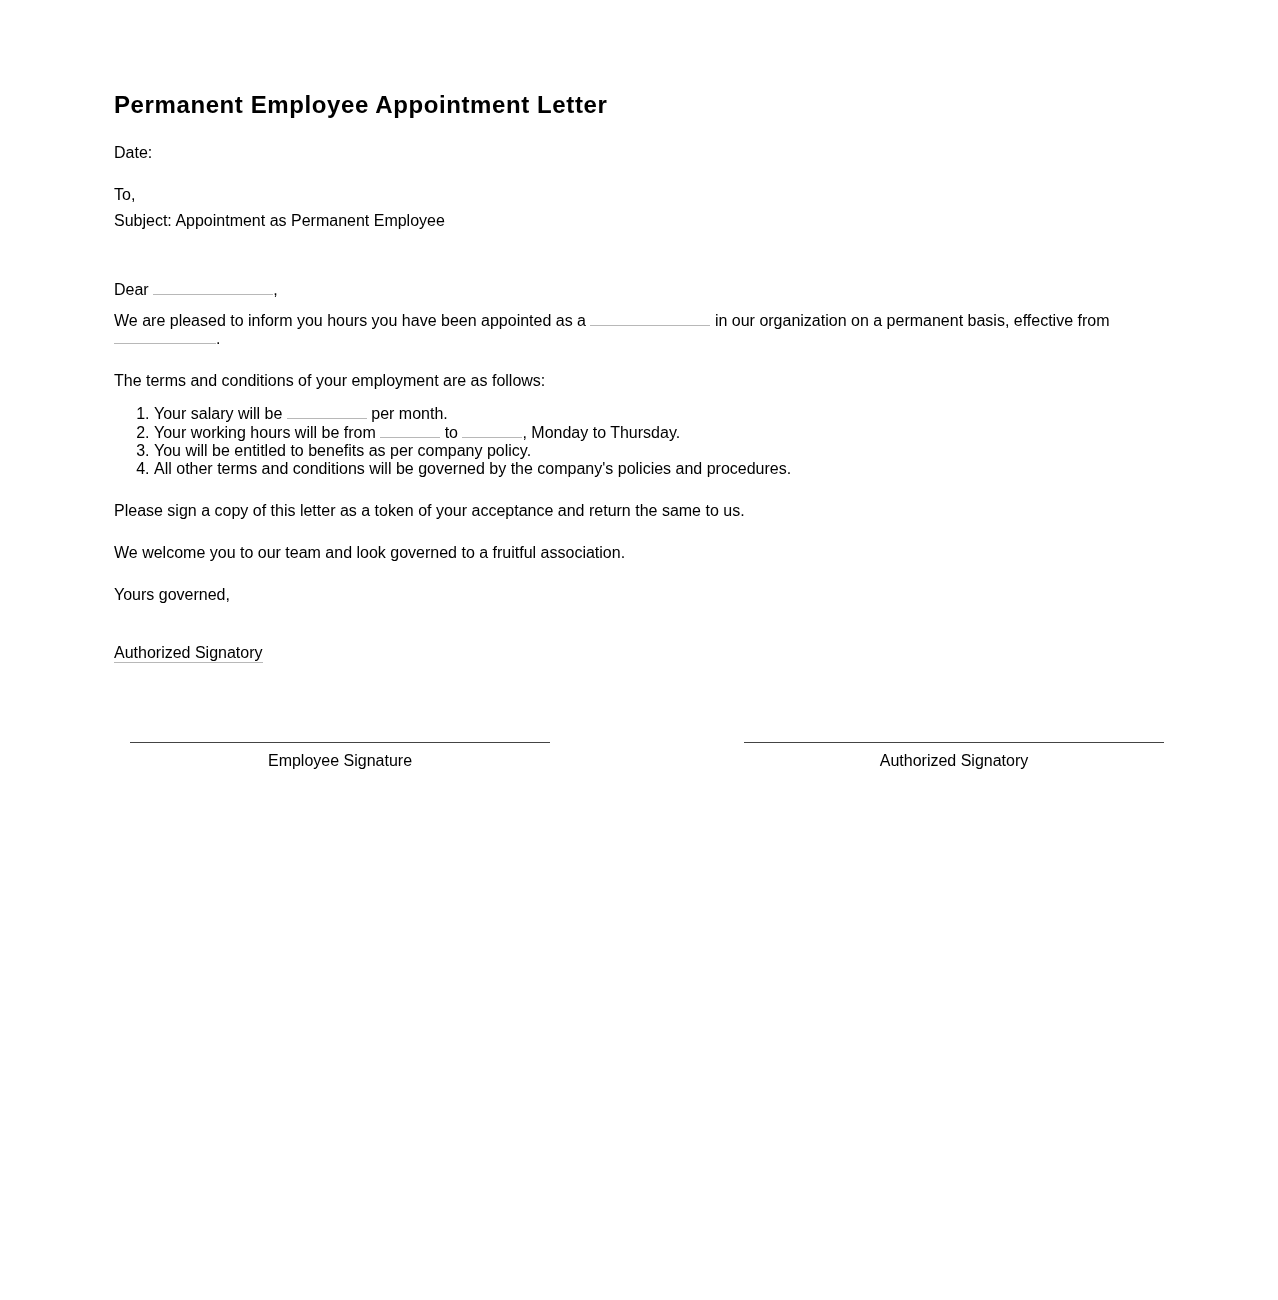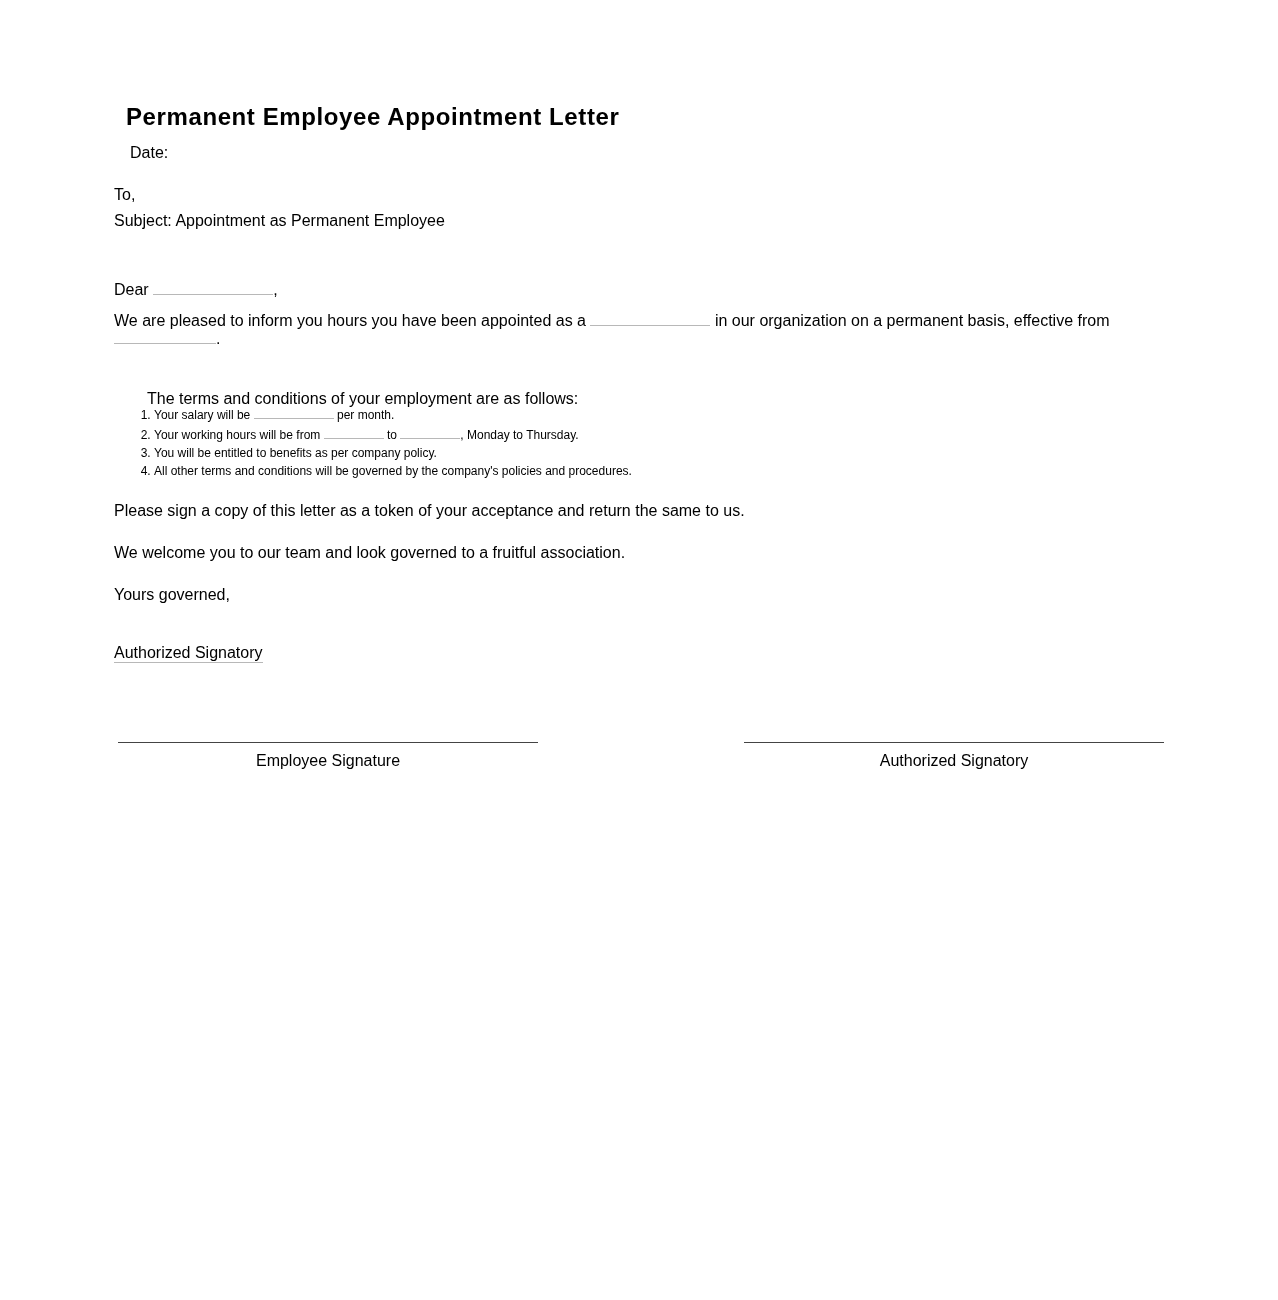--- a/index.html
+++ b/index.html
@@ -14,21 +14,21 @@
     .page {
       position: absolute;
       left: 114px;
       top: 0;
       width: 1050px;
     }
     h1 {
       position: absolute;
       top: 90px;
       left: 0;
-      margin: 12px;
+      margin: 0;
       font-size: 24px;
       font-weight: bold;
       letter-spacing: 0.6px;
       line-height: 30px;
       white-space: nowrap;
     }
     .line {
       position: absolute;
       left: 0;
       margin: 0;
@@ -47,21 +47,21 @@
     .b-date { width: 102px; }
     .b-salary { width: 80px; }
     .b-from { width: 60px; }
     .b-to { width: 60px; }
     ol {
       position: absolute;
       top: 404px;
       left: 0;
       margin: 0;
       padding-left: 40px;
-      font-size: 12px;
+      font-size: 16px;
       line-height: 18px;
       white-space: nowrap;
     }
     ol li { margin: 0; padding: 0; }
     .signatory-inline {
       border-bottom: 1px solid #b8b8b8;
       padding-bottom: 1px;
     }
     .sig-block {
       position: absolute;
@@ -80,21 +80,21 @@
       line-height: 20px;
     }
   </style>
 </head>
 <body>
 
 <div class="page">
 
   <h1>Permanent Employee Appointment Letter</h1>
 
-  <p class="line" style="top:143px;margin-left:16px;">
+  <p class="line" style="top:143px;">
     <span>Date:</span>
   </p>
 
   <p class="line" style="top:185px;text-align:center;">To,</p>
 
   <p class="line" style="top:211px;">Subject: Appointment as Permanent Employee</p>
 
   <p class="line" style="top:269px;margin-top:11px;">
     <span>Dear</span>
     <span class="blank b-name"></span><span>,</span>
@@ -102,21 +102,21 @@
 
   <p class="line" style="top:311px;">
     <span>We are pleased to inform you hours you have been appointed as a</span>
     <span class="blank b-pos"></span>
     <span>in our organization on a permanent basis, effective from</span>
   </p>
   <p class="line" style="top:329px;">
     <span class="blank b-date"></span><span>.</span>
   </p>
 
-  <p class="line" style="top:389px;margin-left:33px;">The terms and conditions of your employment are as follows:</p>
+  <p class="line" style="top:371px;">The terms and conditions of your employment are as follows:</p>
 
   <ol>
     <li>
       <span>Your salary will be</span>
       <span class="blank b-salary"></span>
       <span>per month.</span>
     </li>
     <li>
       <span>Your working hours will be from</span>
       <span class="blank b-from"></span>
@@ -134,21 +134,21 @@
   <p class="line" style="top:501px;">Please sign a copy of this letter as a token of your acceptance and return the same to us.</p>
 
   <p class="line" style="top:543px;">We welcome you to our team and look governed to a fruitful association.</p>
 
   <p class="line" style="top:585px;">Yours governed,</p>
 
   <p class="line" style="top:643px;">
     <span class="signatory-inline">Authorized Signatory</span>
   </p>
 
-  <div class="sig-block" style="left:4px;">
+  <div class="sig-block" style="left:16px;">
     <div class="sig-rule"></div>
     <div class="sig-label">Employee Signature</div>
   </div>
 
   <div class="sig-block" style="left:630px;">
     <div class="sig-rule"></div>
     <div class="sig-label">Authorized Signatory</div>
   </div>
 
 </div>

